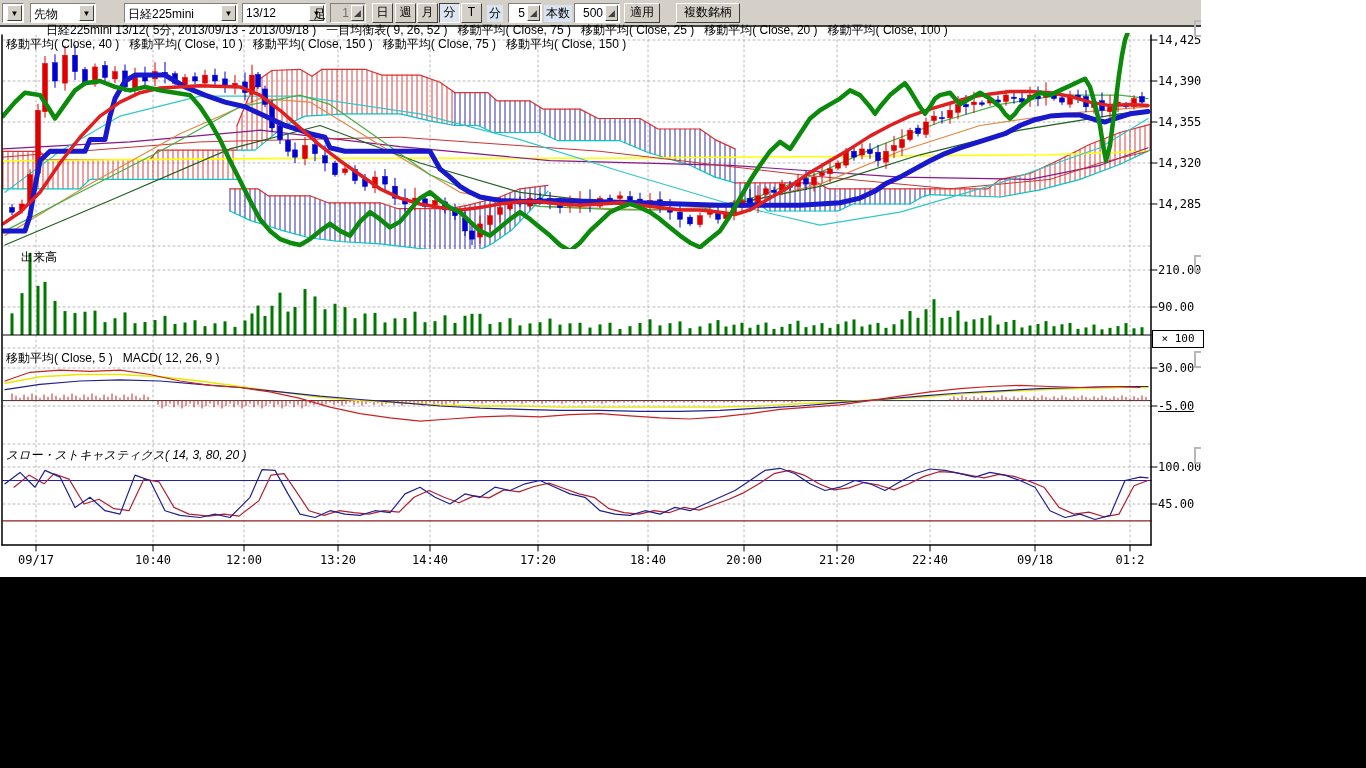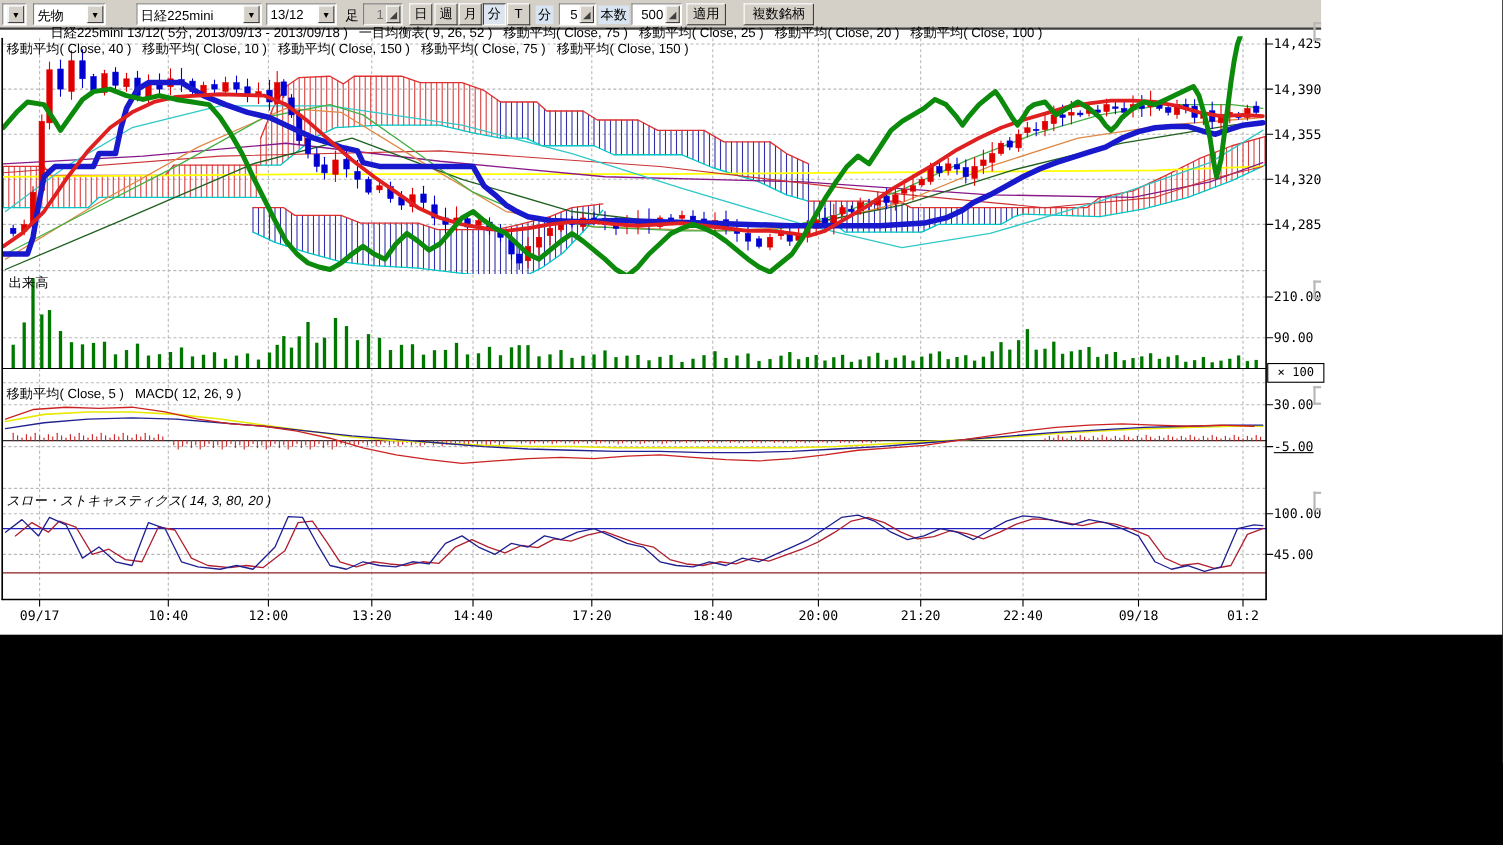--- a/index.html
+++ b/index.html
@@ -52,21 +52,21 @@
       <span class="cbtn">▼</span>
     </div>
     <div class="combo" style="left:30px;width:66px;">
       <span class="ctext">先物</span>
       <span class="cbtn">▼</span>
     </div>
     <div class="combo" style="left:124px;width:114px;">
       <span class="ctext">日経225mini</span>
       <span class="cbtn">▼</span>
     </div>
-    <div class="combo" style="left:242px;width:64px;padding-left:28px;">
+    <div class="combo" style="left:242px;width:84px;padding-left:28px;">
       <span class="ctext">13/12</span>
       <span class="cbtn">▼</span>
     </div>
     <span class="tlabel" style="left:314px;">足</span>
     <div class="spin disabled" style="left:330px;width:36px;">
       <span class="sval">1</span>
       <span class="sbtn">◢</span>
     </div>
     <div class="tbtn" style="left:372px;width:21px;">日</div>
     <div class="tbtn" style="left:395px;width:21px;">週</div>
@@ -1122,21 +1122,21 @@
         <path d="M1151.0 368.0 L1157.0 368.0" fill="none" stroke="#000" stroke-width="1" stroke-linejoin="round" stroke-linecap="round"></path>
         <path d="M1151.0 406.0 L1157.0 406.0" fill="none" stroke="#000" stroke-width="1" stroke-linejoin="round" stroke-linecap="round"></path>
         <path d="M1151.0 467.0 L1157.0 467.0" fill="none" stroke="#000" stroke-width="1" stroke-linejoin="round" stroke-linecap="round"></path>
         <path d="M1151.0 504.0 L1157.0 504.0" fill="none" stroke="#000" stroke-width="1" stroke-linejoin="round" stroke-linecap="round"></path>
       </g>
     </svg>
 
   <div class="hdr" style="left:6px;top:22px;margin-left:40px;">日経225mini 13/12( 5分, 2013/09/13 - 2013/09/18 )   一目均衡表( 9, 26, 52 )   移動平均( Close, 75 )   移動平均( Close, 25 )   移動平均( Close, 20 )   移動平均( Close, 100 )</div>
   <div class="hdr" style="left:6px;top:36px;">移動平均( Close, 40 )   移動平均( Close, 10 )   移動平均( Close, 150 )   移動平均( Close, 75 )   移動平均( Close, 150 )</div>
 
-  <div class="ptitle" style="left:8px;top:249px;text-align:right;">出来高</div>
+  <div class="ptitle" style="left:21px;top:249px;text-align:right;">出来高</div>
   <div class="ptitle" style="left:6px;top:350px;">移動平均( Close, 5 )   MACD( 12, 26, 9 )</div>
   <div class="ptitle" style="left:6px;top:447px;font-style:italic;">スロー・ストキャスティクス( 14, 3, 80, 20 )</div>
 
   <div id="mult">× 100</div>
 
   <div class="handle" style="left:1194px;top:20px;"></div>
   <div class="handle" style="left:1194px;top:255px;"></div>
   <div class="handle" style="left:1194px;top:351px;"></div>
   <div class="handle" style="left:1194px;top:447px;"></div>
 

